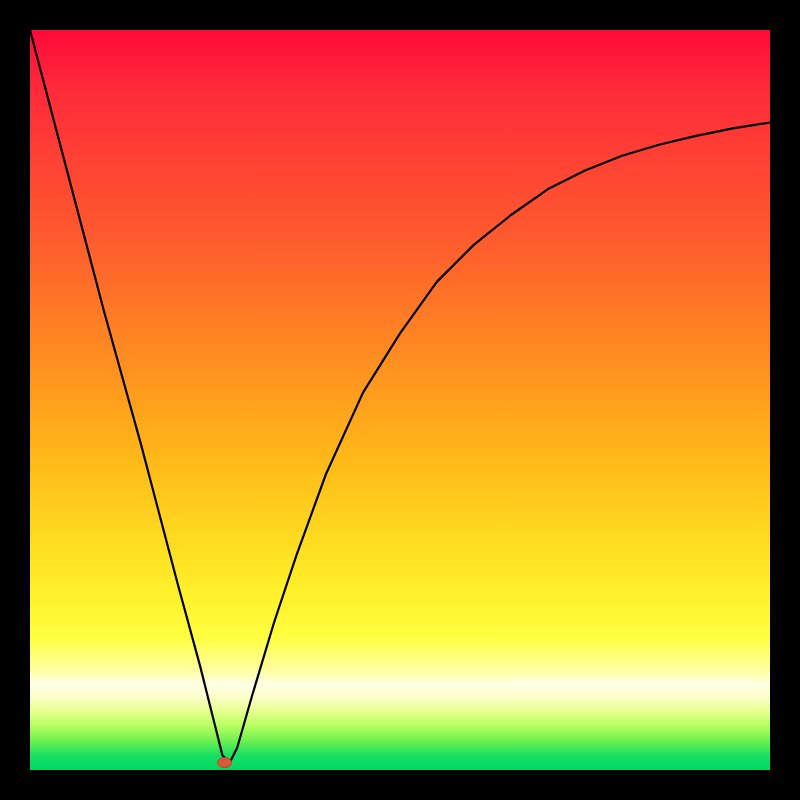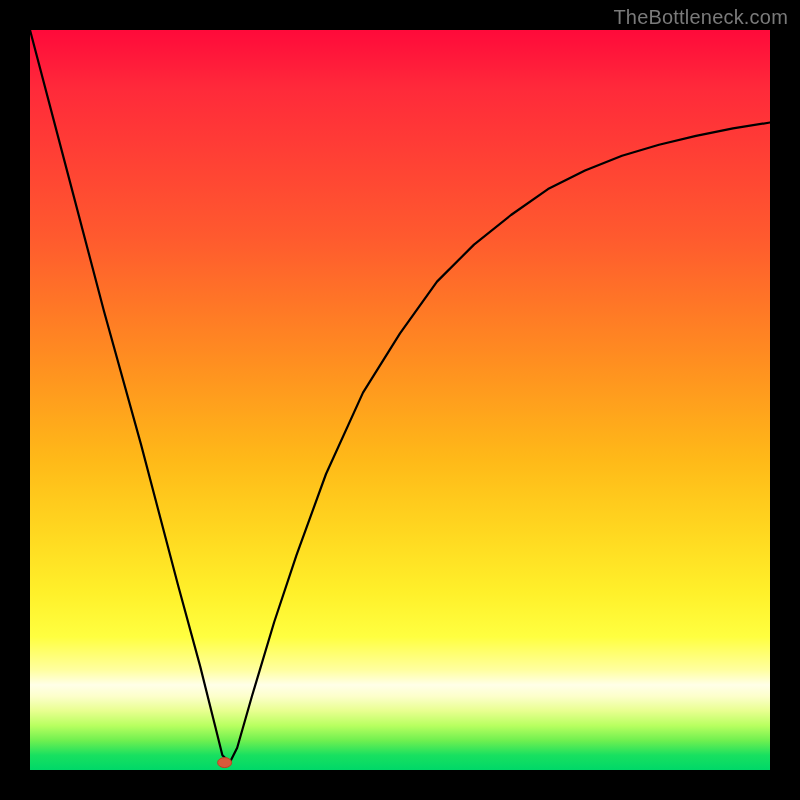--- a/index.html
+++ b/index.html
@@ -71,14 +71,13 @@
 </head>
 <body>
 
 <div class="frame">
   <div class="plot-area">
     <svg class="curve" viewBox="0 0 740 740" preserveAspectRatio="none">
       <path fill="none" stroke="#000" stroke-width="2.2" stroke-linejoin="round" stroke-linecap="round" d="M0.00 0.00 L37.00 140.60 L74.00 281.20 L111.00 414.40 L148.00 555.00 L170.20 636.40 L185.00 695.60 L192.40 725.20 L199.80 732.60 L207.20 717.80 L222.00 666.00 L244.20 592.00 L266.40 525.40 L296.00 444.00 L333.00 362.60 L370.00 303.40 L407.00 251.60 L444.00 214.60 L481.00 185.00 L518.00 159.10 L555.00 140.60 L592.00 125.80 L629.00 114.70 L666.00 105.82 L703.00 98.42 L740.00 92.50"></path>
       <ellipse class="dot" rx="7" ry="5" cx="194.62" cy="732.60"></ellipse>
     </svg>
   </div>
-  <div class="watermark">TheBottleneck.com</div>
 </div>
 
 </body></html>

